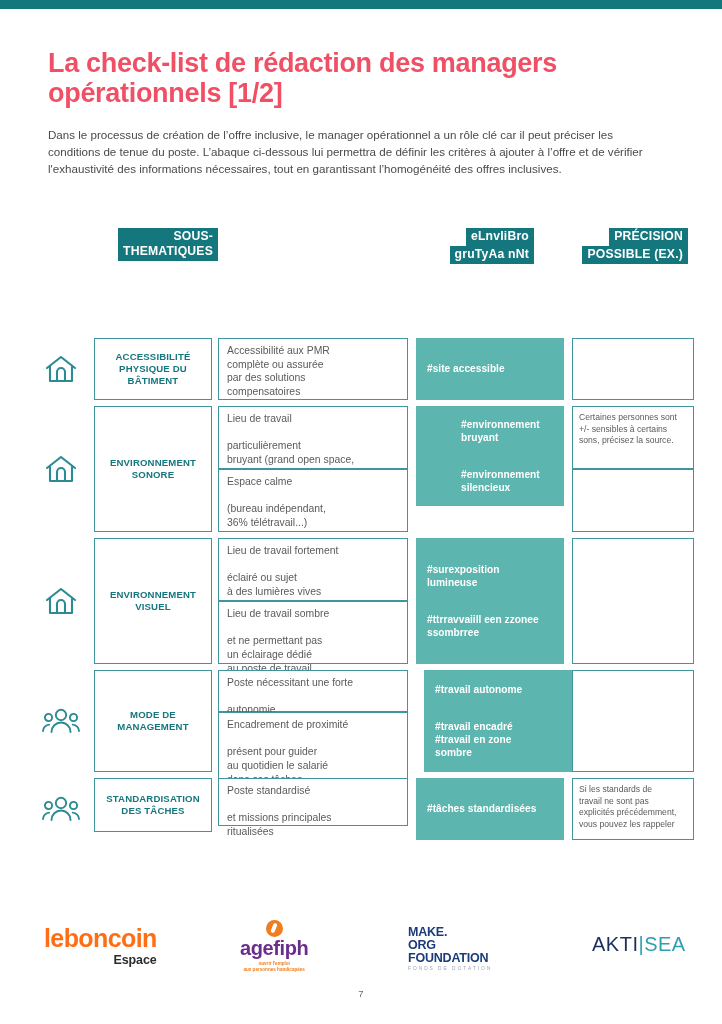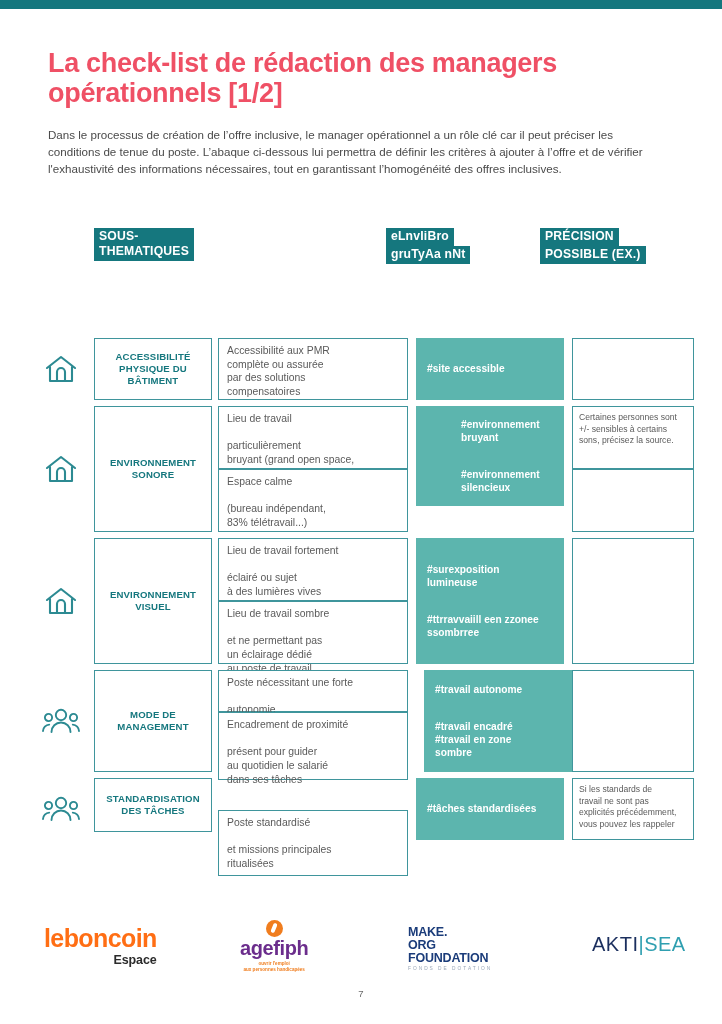--- a/index.html
+++ b/index.html
@@ -42,21 +42,21 @@
     width: 666px;
   }
 
   .head-row {
     position: relative;
     height: 44px;
   }
   .head-cell {
     position: absolute;
     top: 0;
-    text-align: left;
+    text-align: right;
     font-size: 12.2px;
     font-weight: bold;
     line-height: 1.22;
     color: #ffffff;
     letter-spacing: 0.2px;
   }
   .head-cell span.hl {
     background: #15777e;
     padding: 1px 5px 2px 5px;
     display: inline-block;
@@ -245,21 +245,21 @@
               <div class="txt" style="white-space: pre-line;">Lieu de travail
 
 particulièrement
 bruyant (grand open space,
 call center, site industriel,...)</div>
         </div>
         <div class="cell situation" style="top:193px;height:63px;">
               <div class="txt" style="white-space: pre-line;">Espace calme
 
 (bureau indépendant,
-83% télétravail...)</div>
+36% télétravail...)</div>
         </div>
         <div class="cell tag" style="top:130px;height:100px;padding-left:44px;">
           <div class="tg" style="white-space: pre-line;">#environnement
 bruyant</div>
           <div class="tg" style="white-space: pre-line;">#environnement
 silencieux</div>
         </div>
         <div class="cell precision" style="top:130px;height:63px;">
               <div class="txt" style="white-space: pre-line;">Certaines personnes sont
 +/- sensibles à certains
@@ -350,21 +350,21 @@
     <path d="M1 24 a6.5 6.5 0 0 1 6.2 -6.4"></path>
     <circle cx="31.5" cy="10.5" r="3.6"></circle>
     <path d="M37 24 a6.5 6.5 0 0 0 -6.2 -6.4"></path>
   </svg>
             </span>
         </div>
         <div class="cell theme" style="top:502px;height:54px;">
             <div class="lbl" style="white-space: pre-line;">STANDARDISATION
 DES TÂCHES</div>
         </div>
-        <div class="cell situation" style="top:502px;height:66px;margin-top:32px;">
+        <div class="cell situation" style="top:502px;height:48px;">
               <div class="txt" style="white-space: pre-line;">Poste standardisé
 
 et missions principales
 ritualisées</div>
         </div>
         <div class="cell tag" style="top:502px;height:62px;">
           <div class="tg">#tâches standardisées</div>
         </div>
         <div class="cell precision" style="top:502px;height:62px;">
               <div class="txt" style="white-space: pre-line;">Si les standards de

